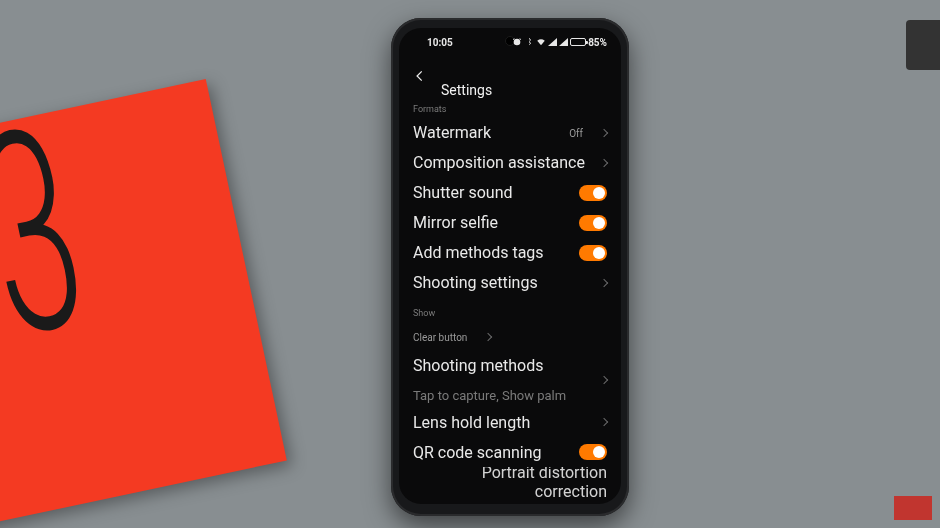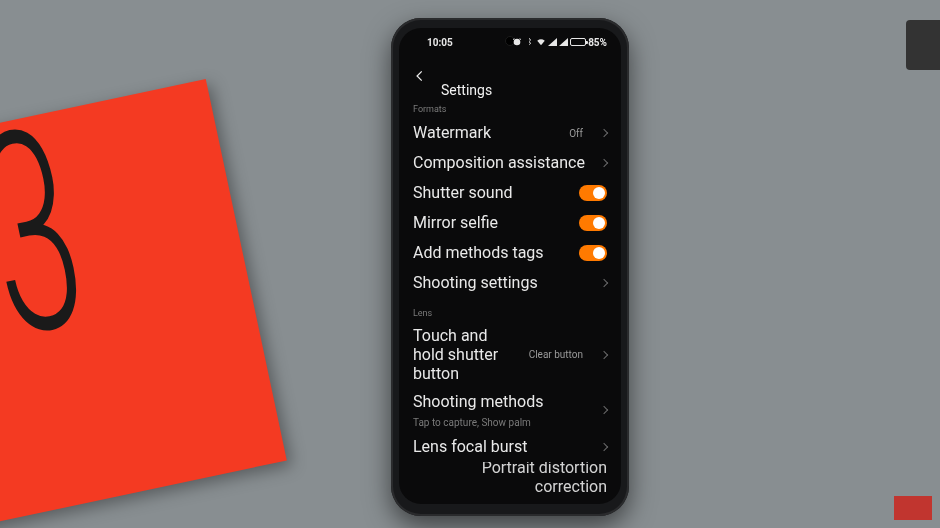--- a/index.html
+++ b/index.html
@@ -171,23 +171,23 @@
     justify-content: space-between;
     min-height: 30px;
     gap: 8px;
   }
   .row-label {
     font-size: 16px;
     color: #e9e9e9;
     line-height: 1.2;
   }
   .row-sub {
-    font-size: 10px;
+    font-size: 13px;
     color: #7a7a7a;
-    margin-top: 6px;
+    margin-top: 13px;
   }
   .row-right {
     display: flex;
     align-items: center;
     gap: 18px;
     flex-shrink: 0;
   }
   .value-text {
     font-size: 10px;
     color: #9a9a9a;
@@ -304,49 +304,50 @@
       </div>
 
 
       <div class="row">
         <span class="row-label">Shooting settings</span>
         <span class="row-right">
             <span class="chevron"></span>
           </span>
       </div>
 
-      <div class="section-label">Lens</div>
+      <div class="section-label">Show</div>
 
       <div class="row tall">
-        <div>
-          <div class="row-label">Touch and hold shutter button</div>
-        </div>
         <span class="row-right">
           <span class="value-text">Clear button</span>
           <span class="chevron"></span>
         </span>
       </div>
 
       <div class="row tall">
         <div>
           <div class="row-label">Shooting methods</div>
           <div class="row-sub">Tap to capture, Show palm</div>
         </div>
         <span class="row-right">
             <span class="chevron"></span>
           </span>
       </div>
 
       <div class="row">
-        <span class="row-label">Lens focal burst</span>
+        <span class="row-label">Lens hold length</span>
         <span class="row-right">
             <span class="chevron"></span>
           </span>
       </div>
 
+      <div class="row">
+        <span class="row-label">QR code scanning</span>
+        <span class="toggle"></span>
+      </div>
 
       <div class="row cut-row">
         <span class="row-label">Portrait distortion correction</span>
       </div>
 
     </div>
   </div>
 </div>
 
 </body></html>

